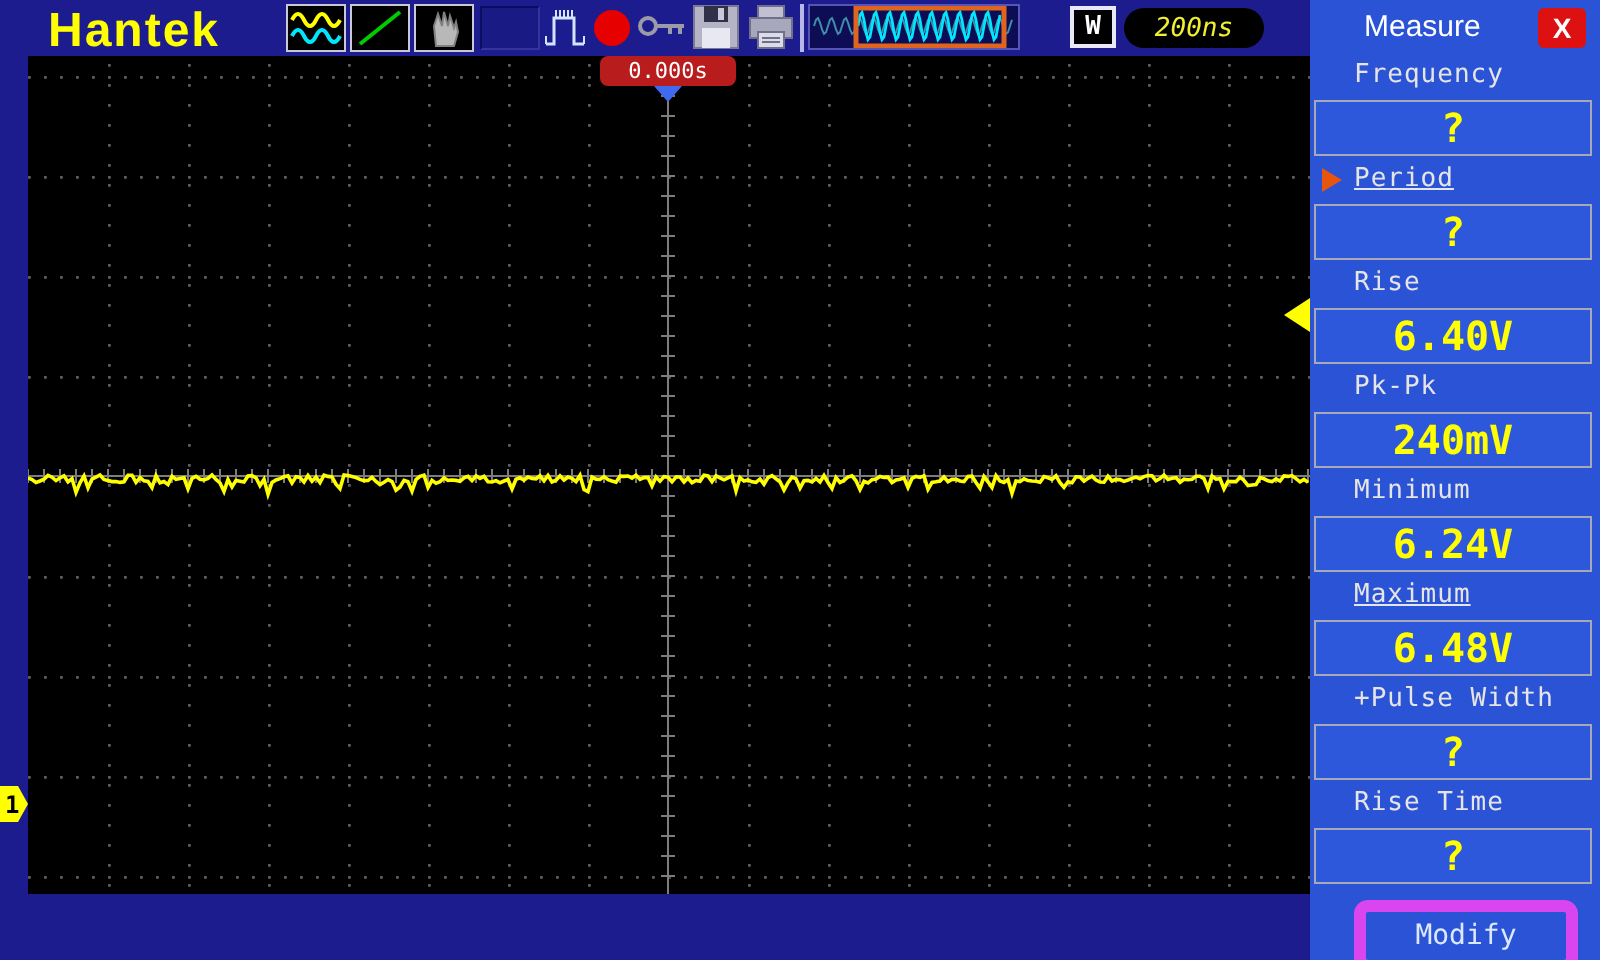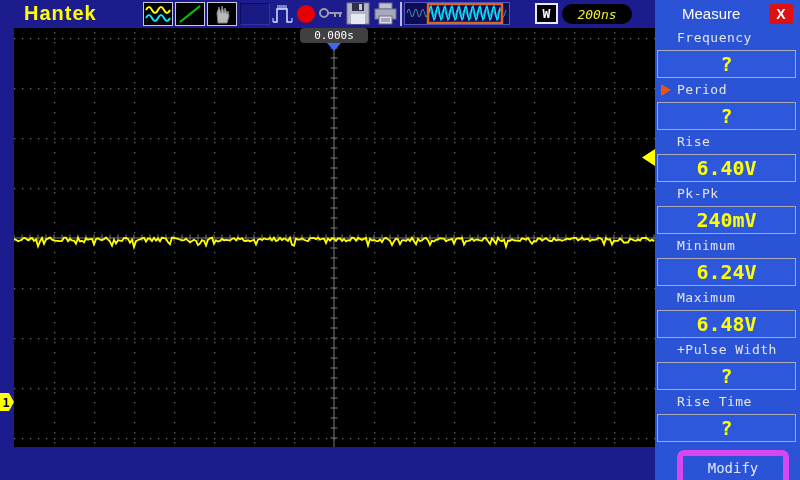--- a/index.html
+++ b/index.html
@@ -2,21 +2,21 @@
 <html><head>
 <meta charset="utf-8">
 <style>
   html,body{margin:0;padding:0;background:#000;}
   #app{position:relative;width:800px;height:480px;overflow:hidden;
        font-family:"DejaVu Sans Mono",monospace;background:#1c1c8f;}
   .abs{position:absolute;}
   
   #topbar{left:0;top:0;width:800px;height:28px;background:#1c1c8f;}
   #brand{left:24px;top:2px;font-family:"Liberation Sans",sans-serif;
-         font-weight:bold;font-size:20px;color:#ffff00;letter-spacing:1px;}
+         font-weight:bold;font-size:24px;color:#ffff00;letter-spacing:1px;}
   .icon-box{top:2px;width:30px;height:24px;background:#000;border:1px solid #c8c8d8;
             box-sizing:border-box;display:flex;align-items:center;justify-content:center;}
   #tool-field{left:240px;top:3px;width:28px;height:20px;background:#1a1a85;
               border:1px solid #34349f;border-top-color:#0d0d60;border-left-color:#0d0d60;}
   #record-btn{left:297px;top:5px;width:18px;height:18px;border-radius:50%;background:#e60000;}
   .vdivider{top:2px;width:2px;height:24px;background:#b8b8e8;}
   #strip{left:404px;top:2px;width:106px;height:23px;background:#0d0d55;border:1px solid #5555b5;box-sizing:border-box;}
   #w-icon{left:535px;top:3px;width:23px;height:21px;background:#000;border:2px solid #e8e8f8;
           box-sizing:border-box;color:#fff;font:bold 13px "DejaVu Sans Mono",monospace;
           display:flex;align-items:center;justify-content:center;}
@@ -24,21 +24,21 @@
         font:13px "DejaVu Sans Mono",monospace;display:flex;align-items:center;justify-content:center;}
   #timebase-pill{left:562px;top:4px;width:70px;height:20px;font-style:italic;}
   
   #measure-header{left:655px;top:0;width:172px;height:28px;background:#2b53d6;}
   #measure-title{left:27px;top:5px;color:#ffffff;font-family:"Liberation Sans",sans-serif;font-size:15px;}
   #close-btn{left:114px;top:4px;width:24px;height:20px;background:#dd1111;border-radius:3px;
              color:#fff;font:bold 14px "Liberation Sans",sans-serif;
              display:flex;align-items:center;justify-content:center;}
   
   #screen{left:14px;top:28px;width:641px;height:419px;background:#000;}
-  #time-tab{left:300px;top:28px;width:68px;height:15px;background:#404040;border-radius:4px;
+  #time-tab{left:300px;top:28px;width:68px;height:15px;background:#b91c1c;border-radius:4px;
             color:#fff;font:11px "DejaVu Sans Mono",monospace;
             display:flex;align-items:center;justify-content:center;}
   #time-tri{left:327px;top:43px;width:0;height:0;border-left:7px solid transparent;
             border-right:7px solid transparent;border-top:8px solid #3f6af0;}
   
   #sidebar{left:655px;top:28px;width:145px;height:452px;background:#2b53d6;}
   .m-label{position:absolute;left:22px;height:18px;color:#e5e5e5;font-size:13px;letter-spacing:0.5px;white-space:nowrap;}
   .m-arrow{position:absolute;left:6px;width:0;height:0;border-top:6px solid transparent;
            border-bottom:6px solid transparent;border-left:10px solid #e8550f;}
   .m-box{position:absolute;left:2px;width:139px;height:28px;background:#2e58dc;
@@ -1513,30 +1513,30 @@
   <div class="abs" style="left:641px;top:149px">
     <svg width="14" height="18">
       <polygon points="14,0 14,17 1,8.5" fill="#ffff00"></polygon>
     </svg>
   </div>
 
   <div id="sidebar" class="abs">
     <div id="measure-items">
         <div class="m-label" style="top: 2px;">Frequency</div>
         <div class="m-box" style="top: 22px;">?</div>
-        <div class="m-label" style="top: 54px;">Period</div>
+        <div class="m-label" style="top: 54px; text-decoration: underline;">Period</div>
         <div class="m-arrow" style="top: 56px;"></div>
         <div class="m-box" style="top: 74px;">?</div>
         <div class="m-label" style="top: 106px;">Rise</div>
         <div class="m-box" style="top: 126px;">6.40V</div>
         <div class="m-label" style="top: 158px;">Pk-Pk</div>
         <div class="m-box" style="top: 178px;">240mV</div>
         <div class="m-label" style="top: 210px; text-align: center;">Minimum</div>
         <div class="m-box" style="top: 230px;">6.24V</div>
-        <div class="m-label" style="top: 262px;">Maximum</div>
+        <div class="m-label" style="top: 262px; text-decoration: underline;">Maximum</div>
         <div class="m-box" style="top: 282px;">6.48V</div>
         <div class="m-label" style="top: 314px;">+Pulse Width</div>
         <div class="m-box" style="top: 334px;">?</div>
         <div class="m-label" style="top: 366px; text-align: right;">Rise Time</div>
         <div class="m-box" style="top: 386px;">?</div>
       </div>
     <div class="modify-btn abs" style="left:22px;top:422px;width:100px;height:24px">Modify</div>
   </div>
 
   <div id="bottombar" class="abs">

